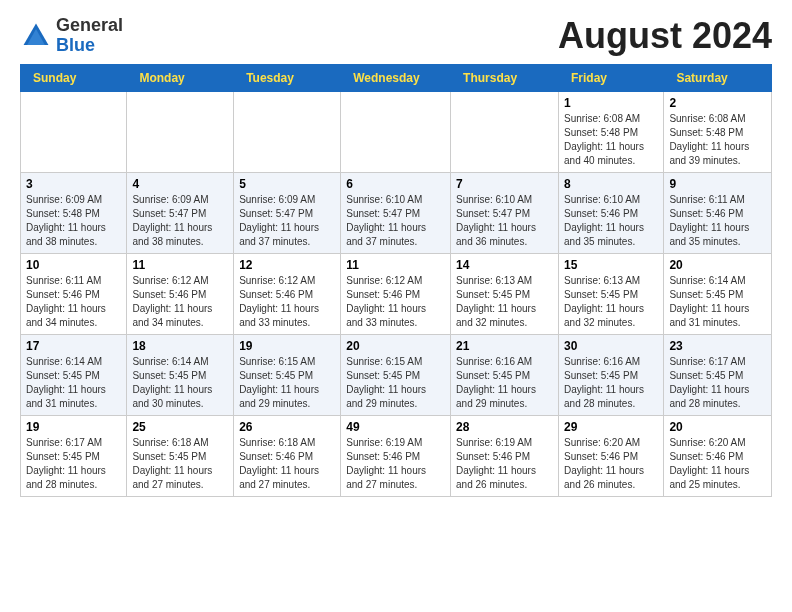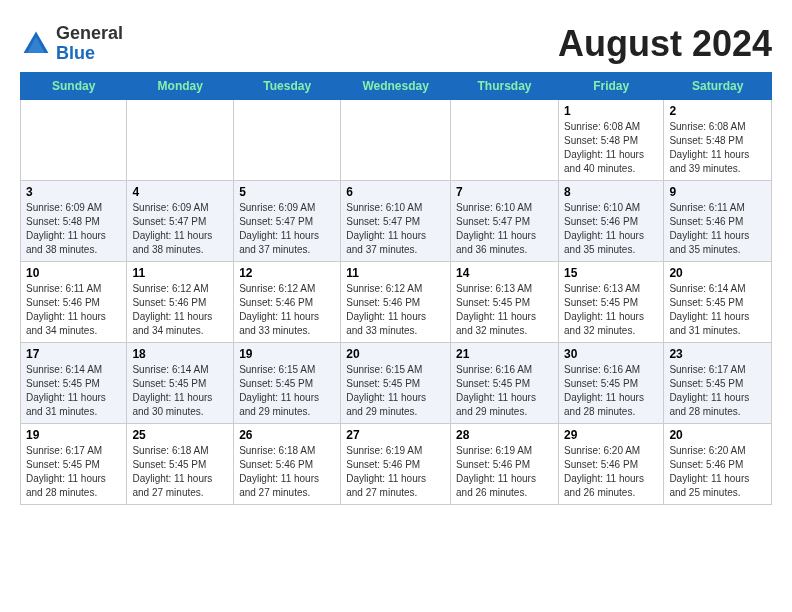--- a/index.html
+++ b/index.html
@@ -12,21 +12,20 @@
     }
     .page {
       width: 792px;
       padding: 16px 20px 10px 20px;
     }
     .header-row {
       display: flex;
       justify-content: space-between;
       align-items: flex-end;
       margin-bottom: 6px;
-      margin-top: 8px;
     }
     .logo {
       display: flex;
       align-items: center;
       gap: 4px;
     }
     .logo-text {
       font-size: 18px;
       font-weight: bold;
       line-height: 1.1;
@@ -52,23 +51,23 @@
       margin-top: 2px;
     }
     .calendar {
       width: 100%;
       border-collapse: collapse;
       margin-top: 8px;
       font-size: 11px;
     }
     .calendar thead th {
       background: #1a6abf;
-      color: #86efac;
+      color: #fde047;
       padding: 6px 12px;
-      text-align: center;
+      text-align: left;
       font-size: 12px;
       font-weight: bold;
       border: 1px solid #1a6abf;
     }
     .calendar tbody td {
       border: 1px solid #ccc;
       padding: 4px 5px;
       vertical-align: top;
       min-height: 70px;
       width: 113px;
@@ -291,21 +290,21 @@
 Sunset: 5:45 PM
 Daylight: 11 hours and 27 minutes.</div>
           </td>
           <td>
             <span class="day-num">26</span>
             <div class="day-info" style="white-space: pre-line;">Sunrise: 6:18 AM
 Sunset: 5:46 PM
 Daylight: 11 hours and 27 minutes.</div>
           </td>
           <td>
-            <span class="day-num">27</span>
+            <span class="day-num">49</span>
             <div class="day-info" style="white-space: pre-line;">Sunrise: 6:19 AM
 Sunset: 5:46 PM
 Daylight: 11 hours and 27 minutes.</div>
           </td>
           <td>
             <span class="day-num">28</span>
             <div class="day-info" style="white-space: pre-line;">Sunrise: 6:19 AM
 Sunset: 5:46 PM
 Daylight: 11 hours and 26 minutes.</div>
           </td>

